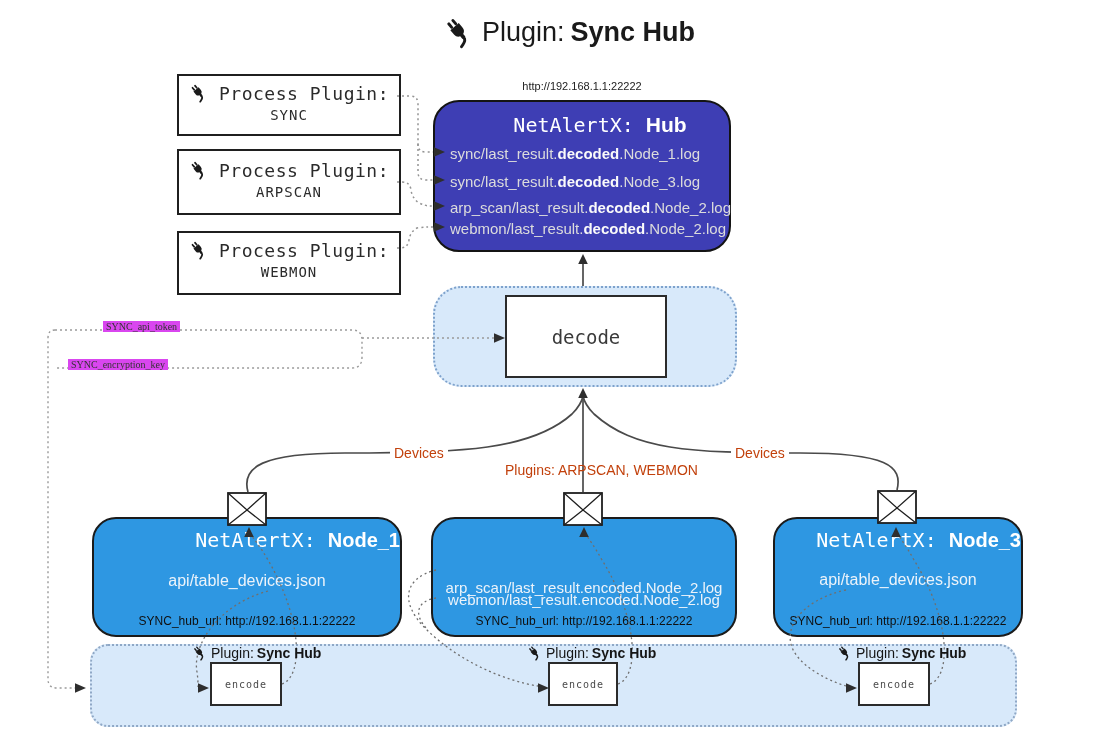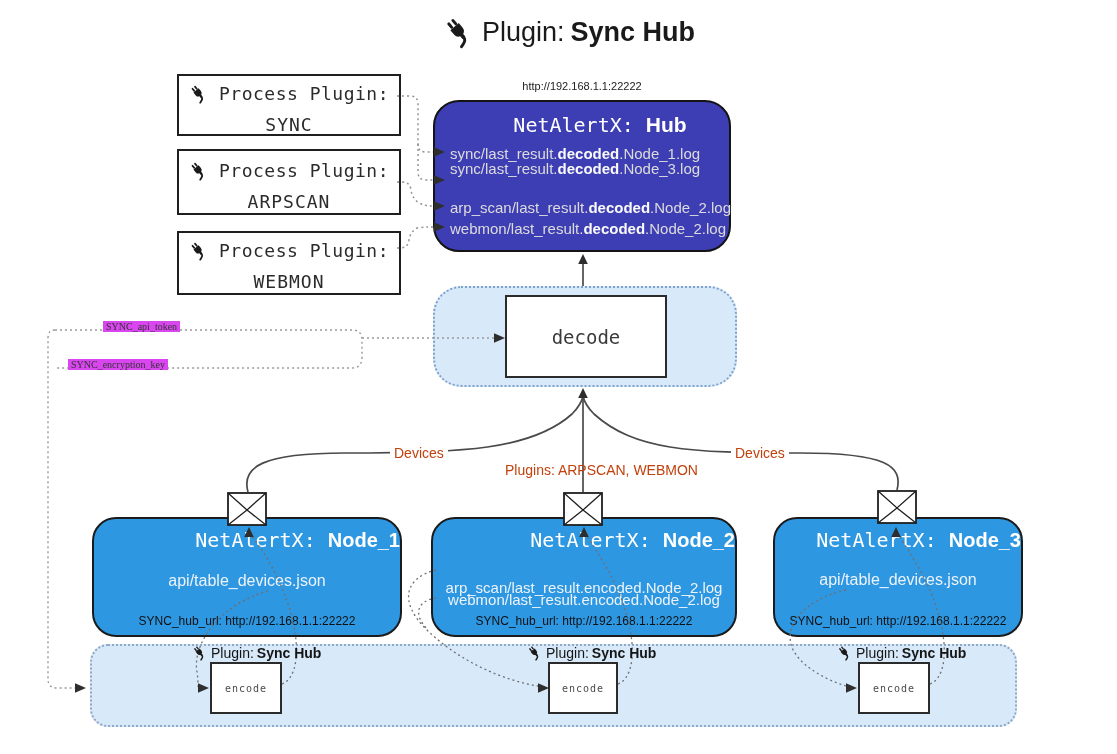--- a/index.html
+++ b/index.html
@@ -15,23 +15,23 @@
 
   
   .title{left:443px;top:16px;display:flex;align-items:center;gap:6px;z-index:6;
          font-size:27px;color:#1a1a1a;}
   .title b{font-weight:bold;}
   .plug{fill:#1a1a1a;}
 
   
   .pbox{left:177px;width:220px;background:#fff;border:2px solid #1f1f1f;z-index:4;
         font-family:"DejaVu Sans Mono",monospace;color:#2b2b2b;text-align:center;}
-  .pbox .l1{display:flex;align-items:center;justify-content:center;gap:10px;
+  .pbox .l1{display:flex;justify-content:center;gap:10px;
             font-size:18px;letter-spacing:0.5px;margin-top:7px;}
-  .pbox .l2{font-size:18px;letter-spacing:1px;margin-top:10px;}
+  .pbox .l2{font-size:14px;letter-spacing:1px;margin-top:3px;}
 
   
   .huburl{left:472px;top:80px;width:220px;text-align:center;font-size:11px;color:#222;z-index:6;}
   .hub{left:433px;top:100px;width:298px;height:152px;background:#3e3eb4;border:2px solid #141414;
        border-radius:26px;z-index:4;box-sizing:border-box;}
   .hub .htitle{text-align:center;margin-top:11px;font-family:"DejaVu Sans Mono",monospace;
                font-size:20px;color:#fff;padding-left:36px;}
   .hub .htitle b{font-family:"Liberation Sans",sans-serif;font-size:21px;}
   .hublog{position:absolute;left:15px;font-size:15px;color:#dcdcdc;white-space:nowrap;}
   .hublog b{color:#fafafa;margin-top:8px;}
@@ -59,21 +59,21 @@
 
   
   .env{position:absolute;z-index:6;}
 
   
   .band{left:90px;top:644px;width:927px;height:83px;background:#d8e9fa;
         border:2px dotted #8fa8c6;border-radius:18px;z-index:2;box-sizing:border-box;}
   .blabel{display:flex;align-items:center;gap:3px;font-size:14px;color:#151515;z-index:6;}
   .blabel b{font-weight:bold;}
   .ebox{background:#fff;border:2px solid #2b2b2b;z-index:4;display:flex;align-items:center;
-        justify-content:center;box-sizing:border-box;position:absolute;top:662px;height:52px;
+        justify-content:center;box-sizing:border-box;position:absolute;top:662px;height:44px;
         font-family:"DejaVu Sans Mono",monospace;font-size:10px;color:#4a4a4a;letter-spacing:1px;}
 </style>
 </head>
 <body>
 
 <div class="canvas">
 
   <svg width="0" height="0" style="position:absolute">
     <defs>
       <g id="plugico">
@@ -127,41 +127,38 @@
     <div class="l2">WEBMON</div>
   </div>
 
   <div class="abs huburl">http://192.168.1.1:22222</div>
   <div class="abs hub">
     <div class="htitle">
       <span>NetAlertX:</span>
       <b>Hub</b>
     </div>
     <div class="hublog" style="top:43px;"><span>sync/last_result.</span><b>decoded</b><span>.Node_1.log</span></div>
-    <div class="hublog" style="top:58px;"><span>sync/last_result.</span><b>decoded</b><span>.Node_3.log</span></div>
+    <div class="hublog" style="top:71px;"><span>sync/last_result.</span><b>decoded</b><span>.Node_3.log</span></div>
     <div class="hublog" style="top:97px;"><span>arp_scan/last_result.</span><b>decoded</b><span>.Node_2.log</span></div>
     <div class="hublog" style="top:118px;text-align:center;"><span>webmon/last_result.</span><b>decoded</b><span>.Node_2.log</span></div>
   </div>
 
   <div class="abs dcont"></div>
   <div class="abs dbox">
     <span>decode</span>
   </div>
 
   <div class="node" style="left:92px;width:310px;">
     <div class="ntitle">
       <span>NetAlertX:</span> <b>Node_1</b>
     </div>
     <div class="nfile" style="top:53px;font-size:16px;">api/table_devices.json</div>
     <div class="nurl">SYNC_hub_url: http://192.168.1.1:22222</div>
   </div>
   <div class="node" style="left:431px;width:306px;">
-    <div class="ntitle">
-      <span>NetAlertX:</span> <b>Node_2</b>
-    </div>
     <div class="nfile" style="top:60px;font-size:15px;">arp_scan/last_result.encoded.Node_2.log</div>
     <div class="nfile" style="top:72px;font-size:15px;">webmon/last_result.encoded.Node_2.log</div>
     <div class="nurl">SYNC_hub_url: http://192.168.1.1:22222</div>
   </div>
   <div class="node" style="left:773px;width:250px;">
     <div class="ntitle">
       <span>NetAlertX:</span> <b>Node_3</b>
     </div>
     <div class="nfile" style="top:52px;font-size:16px;">api/table_devices.json</div>
     <div class="nurl">SYNC_hub_url: http://192.168.1.1:22222</div>

